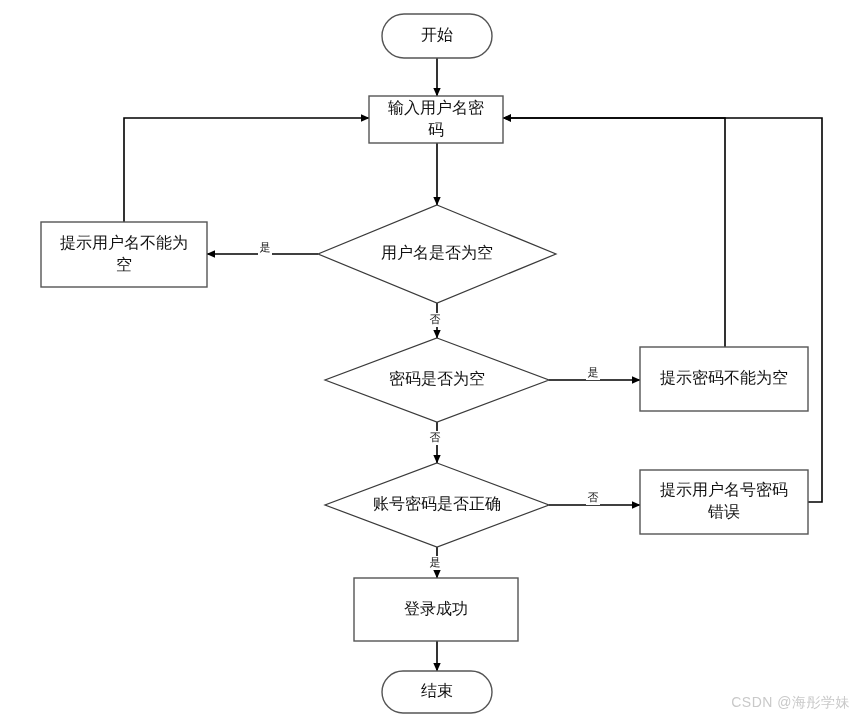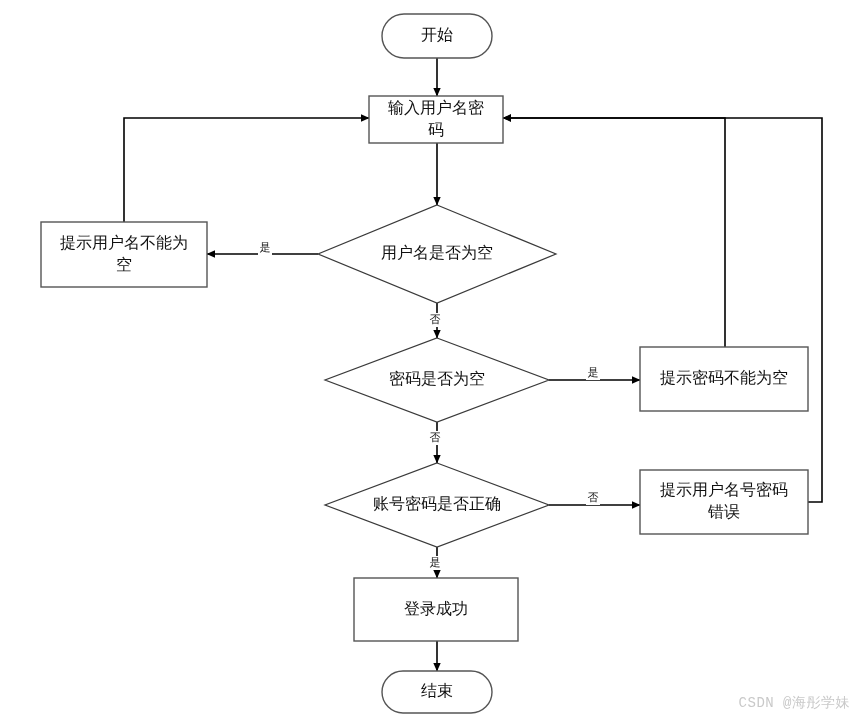--- a/index.html
+++ b/index.html
@@ -50,21 +50,21 @@
     font-family: "Liberation Sans", "DejaVu Sans", sans-serif;
     font-size: 11px;
     fill: #111111;
     text-anchor: middle;
     dominant-baseline: middle;
   }
   .watermark {
     position: absolute;
     right: 12px;
     bottom: 12px;
-    font-family: Liberation Mono, monospace;
+    font-family: Liberation Sans, sans-serif;
     font-size: 14px;
     color: #c9c9c9;
     letter-spacing: 0.5px;
     user-select: none;
     margin-top: 43px;
   }
 </style>
 </head>
 <body>
 

